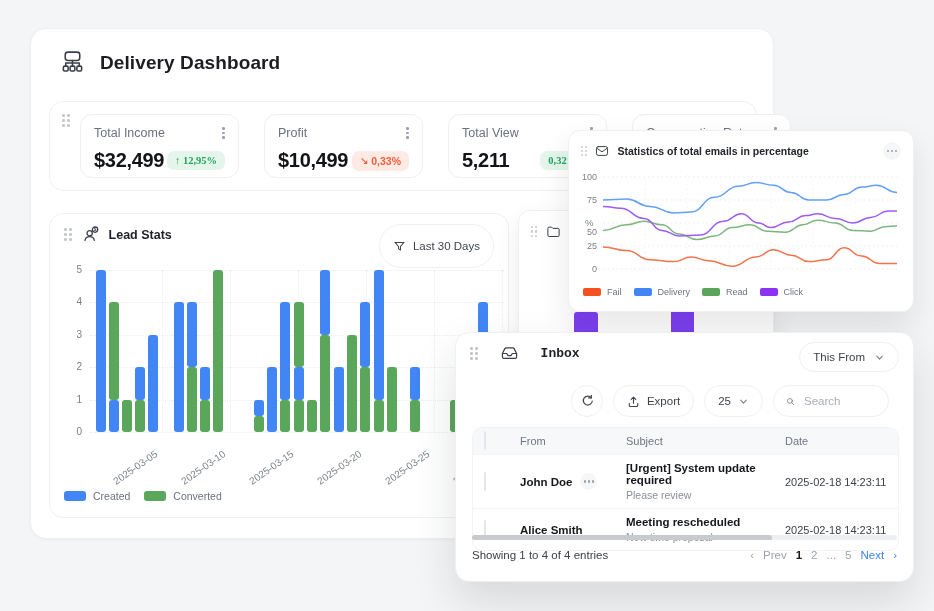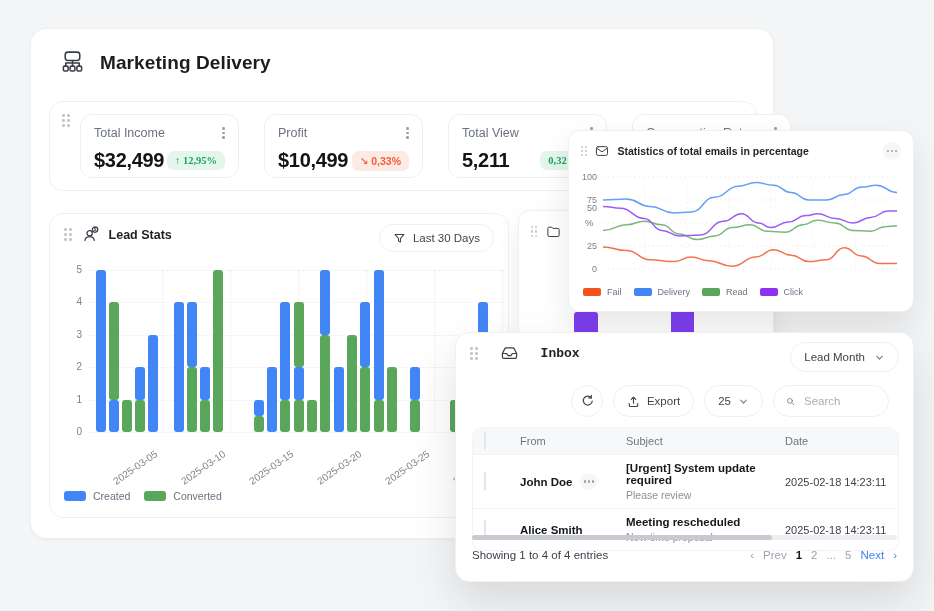--- a/index.html
+++ b/index.html
@@ -29,21 +29,21 @@
   .stat-bottom{display:flex;justify-content:space-between;align-items:center;margin-top:9px;}
   .stat-value{font-size:20px;font-weight:700;color:#121418;letter-spacing:-.3px;}
   .badge{font-size:10.5px;font-weight:600;padding:4px 8px;border-radius:7px;white-space:nowrap;}
   .badge.up{background:#e4f6ec;color:#21a45c;font-family:Liberation Serif, serif;}
   .badge.down{background:#fdeae4;color:#f25f3a;}
   
   .lead-card{left:48px;top:212px;width:458px;height:303px;}
   .lead-head{position:absolute;left:14px;top:12px;display:flex;align-items:center;gap:10px;}
   .card-title{font-size:12.5px;font-weight:700;color:#1d2025;}
   .pill{display:flex;align-items:center;gap:7px;border:1px solid #eef0f2;border-radius:999px;background:#fff;color:#3f444c;font-size:11.5px;cursor:pointer;}
-  .lead-filter{position:absolute;right:14px;top:10px;height:26px;padding:0 13px;}
+  .lead-filter{position:absolute;right:14px;top:10px;height:26px;padding:8px 13px;}
   .lead-plot{position:absolute;left:40px;top:56px;width:414px;height:162px;}
   .ylab{position:absolute;font-size:10px;color:#7b8088;width:26px;text-align:right;}
   .hgrid{position:absolute;left:0;width:100%;border-top:1px dotted #ebedf0;}
   .vgrid{position:absolute;top:0;height:100%;border-left:1px dotted #ebedf0;}
   .bar-seg{position:absolute;width:10px;border-radius:3px;}
   .xlab{position:absolute;font-size:10px;color:#7b8088;transform:rotate(-35deg);transform-origin:100% 0;white-space:nowrap;}
   .legend{position:absolute;display:flex;align-items:center;gap:14px;}
   .lead-legend{left:14px;top:276px;}
   .sw{display:inline-block;border-radius:3px;}
   .leg-item{display:flex;align-items:center;gap:7px;font-size:10.5px;color:#6b7280;cursor:pointer;}
@@ -99,21 +99,21 @@
     <div class="mp-header">
       <svg width="27" height="27" viewBox="0 0 26 26">
         <g fill="none" stroke="#3a3f47" stroke-width="1.5" stroke-linecap="round" stroke-linejoin="round">
           <rect x="6" y="3" width="14" height="8" rx="2.6"></rect>
           <path d="M13 11v2.5 M6.5 13.5h13 M6.5 13.5v2.5 M13 13.5v2.5 M19.5 13.5v2.5"></path>
           <rect x="4.2" y="16.5" width="4.6" height="4.6" rx="1.2"></rect>
           <rect x="10.7" y="16.5" width="4.6" height="4.6" rx="1.2"></rect>
           <rect x="17.2" y="16.5" width="4.6" height="4.6" rx="1.2"></rect>
         </g>
       </svg>
-      <div class="mp-title">Marketing Delivery</div>
+      <div class="mp-title">Delivery Dashboard</div>
     </div>
 
     <div class="stats-row">
       <div class="dots stats-drag">
           <i></i>
           <i></i>
           <i></i>
           <i></i>
           <i></i>
           <i></i>
@@ -317,21 +317,21 @@
       <div class="email-title">Statistics of total emails in percentage</div>
       <div class="meat" style="margin-left:auto;">
           <i></i>
           <i></i>
           <i></i>
         </div>
     </div>
     <div id="email-ylabels">
         <span class="ylab" style="left: 2px; width: 26px; top: 133px; font-size: 9px;">0</span>
         <span class="ylab" style="left: 2px; width: 26px; top: 110px; font-size: 9px;">25</span>
-        <span class="ylab" style="left: 2px; width: 26px; top: 72px; font-size: 9px;">50</span>
+        <span class="ylab" style="left: 2px; width: 26px; top: 96px; font-size: 9px;">50</span>
         <span class="ylab" style="left: 2px; width: 26px; top: 64px; font-size: 9px;">75</span>
         <span class="ylab" style="left: 2px; width: 26px; top: 41px; font-size: 9px;">100</span>
       </div>
     <div class="pct">%</div>
     <div class="email-plot" id="email-plot">
         <svg width="294" height="98" viewBox="0 0 294 98">
           <line x1="0" y1="94" x2="294" y2="94" stroke="#e9ebee" stroke-width="1" stroke-dasharray="1.5 3"></line>
           <line x1="0" y1="71" x2="294" y2="71" stroke="#e9ebee" stroke-width="1" stroke-dasharray="1.5 3"></line>
           <line x1="0" y1="48" x2="294" y2="48" stroke="#e9ebee" stroke-width="1" stroke-dasharray="1.5 3"></line>
           <line x1="0" y1="25" x2="294" y2="25" stroke="#e9ebee" stroke-width="1" stroke-dasharray="1.5 3"></line>
@@ -380,21 +380,21 @@
         </div>
       <svg width="17" height="17" viewBox="0 0 24 24">
         <g fill="none" stroke="#3a3f47" stroke-width="1.7" stroke-linejoin="round" stroke-linecap="round">
           <path d="M22 12h-6l-2 3h-4l-2-3H2"></path>
           <path d="M5.45 5.11 2 12v5a2 2 0 0 0 2 2h16a2 2 0 0 0 2-2v-5l-3.45-6.89A2 2 0 0 0 16.76 4H7.24a2 2 0 0 0-1.79 1.11z"></path>
         </g>
       </svg>
       <div class="card-title" style="font-size:13px;">Inbox</div>
     </div>
     <div class="pill inbox-period">
-      <span>Lead Month</span>
+      <span>This From</span>
       <svg width="11" height="11" viewBox="0 0 16 16">
         <polyline points="4,6 8,10.5 12,6" fill="none" stroke="#7b8088" stroke-width="1.6" stroke-linecap="round" stroke-linejoin="round"></polyline>
       </svg>
     </div>
 
     <div class="toolbar">
       <div class="tool-circle">
         <svg width="14" height="14" viewBox="0 0 16 16">
           <g fill="none" stroke="#3f444c" stroke-width="1.4" stroke-linecap="round">
             <path d="M12.9 4.3A5.1 5.1 0 1 0 14 8"></path>

